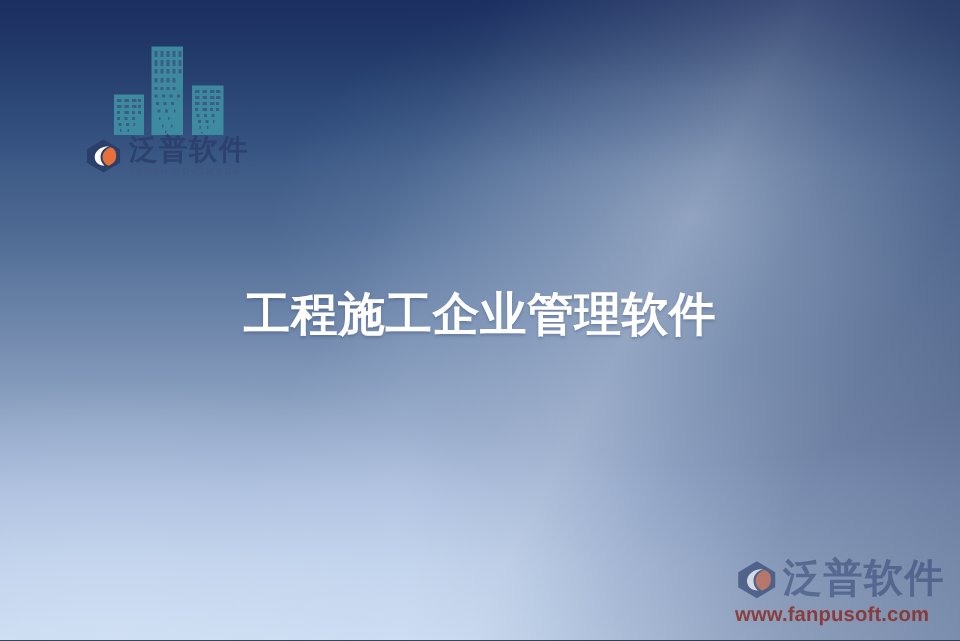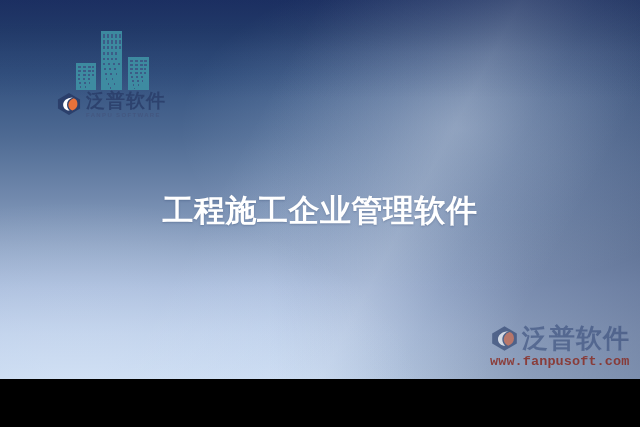--- a/index.html
+++ b/index.html
@@ -7,21 +7,21 @@
     padding: 0;
     background: #000;
   }
   body {
     font-family: "Liberation Sans", "DejaVu Sans", sans-serif;
   }
 
   #banner {
     position: relative;
     width: 640px;
-    height: 379px;
+    height: 427px;
     overflow: hidden;
     background: #3d5a8a;
   }
 
   
   .bg-layer {
     position: absolute;
     inset: 0;
     pointer-events: none;
   }
@@ -179,21 +179,21 @@
     line-height: 1;
     font-family: "DejaVu Sans", "Liberation Sans", sans-serif;
   }
   #watermark .wm-url {
     margin-top: 1px;
     font-size: 13.5px;
     font-weight: bold;
     color: #8a2418;
     opacity: 0.78;
     letter-spacing: 0.1px;
-    font-family: Liberation Mono, monospace;
+    font-family: Liberation Sans, sans-serif;
     white-space: nowrap;
   }
 </style>
 </head>
 <body>
 
 <div id="banner">
 
   <div class="bg-layer bg-base"></div>
   <div class="bg-layer bg-right"></div>

